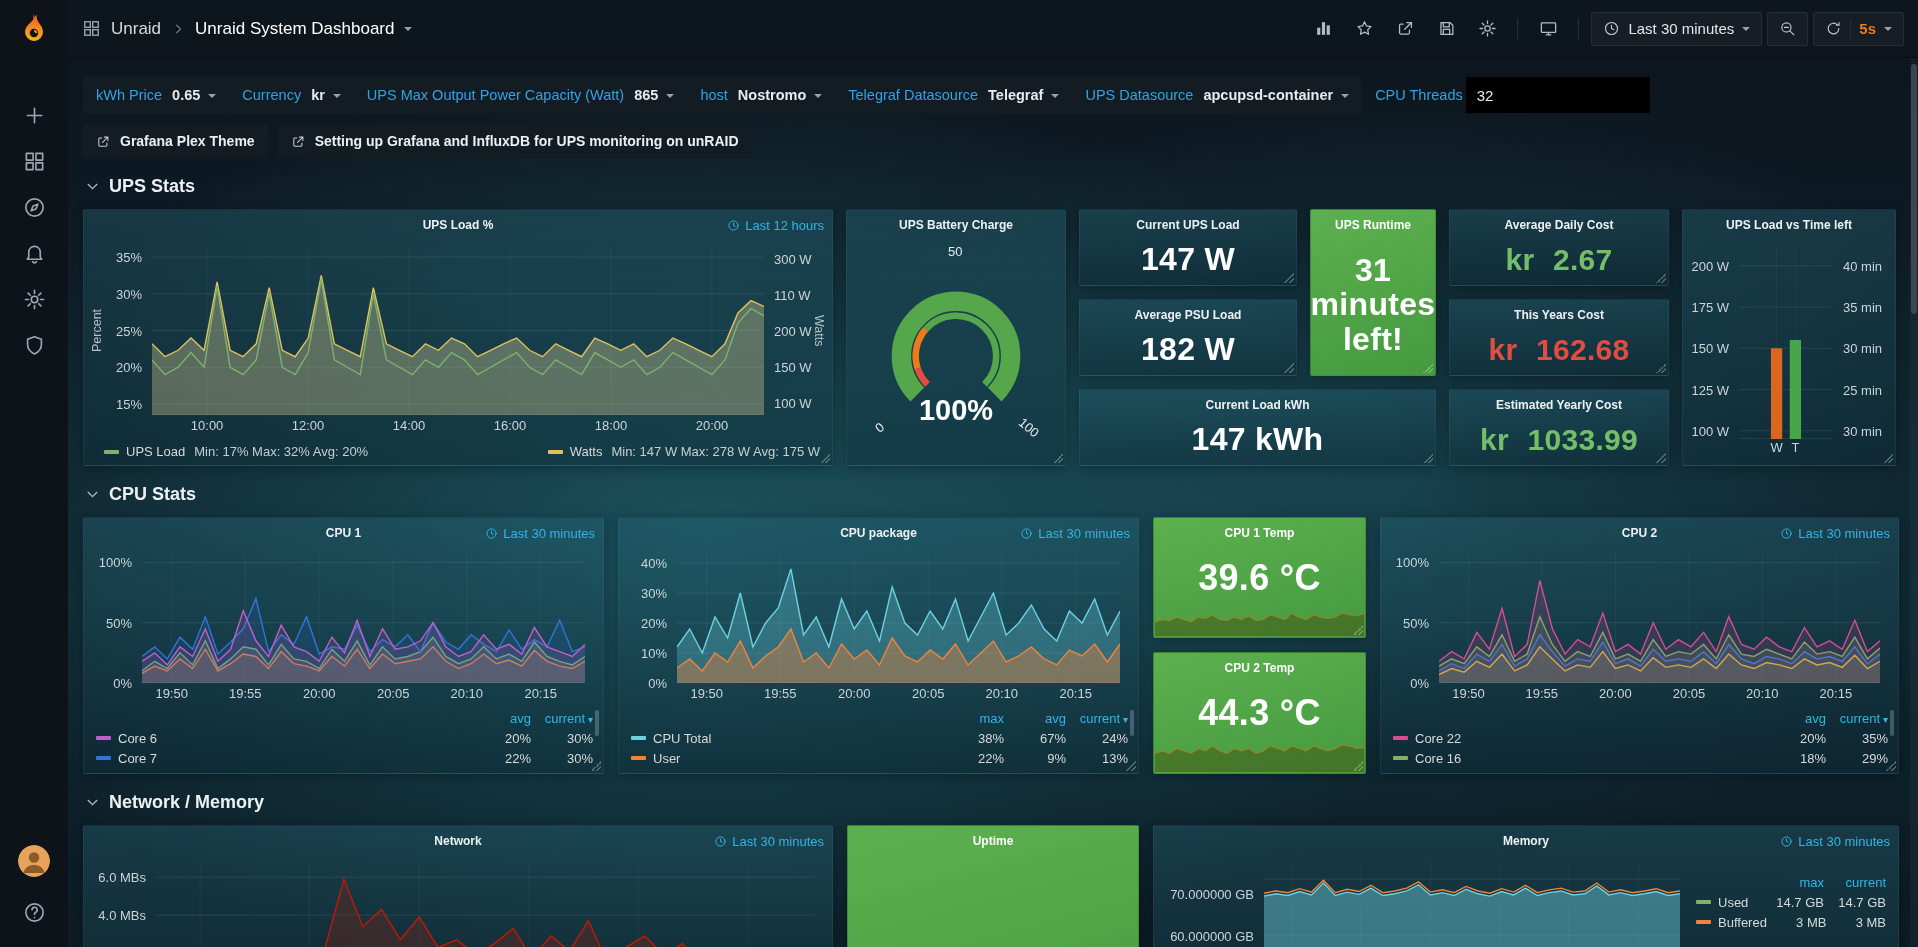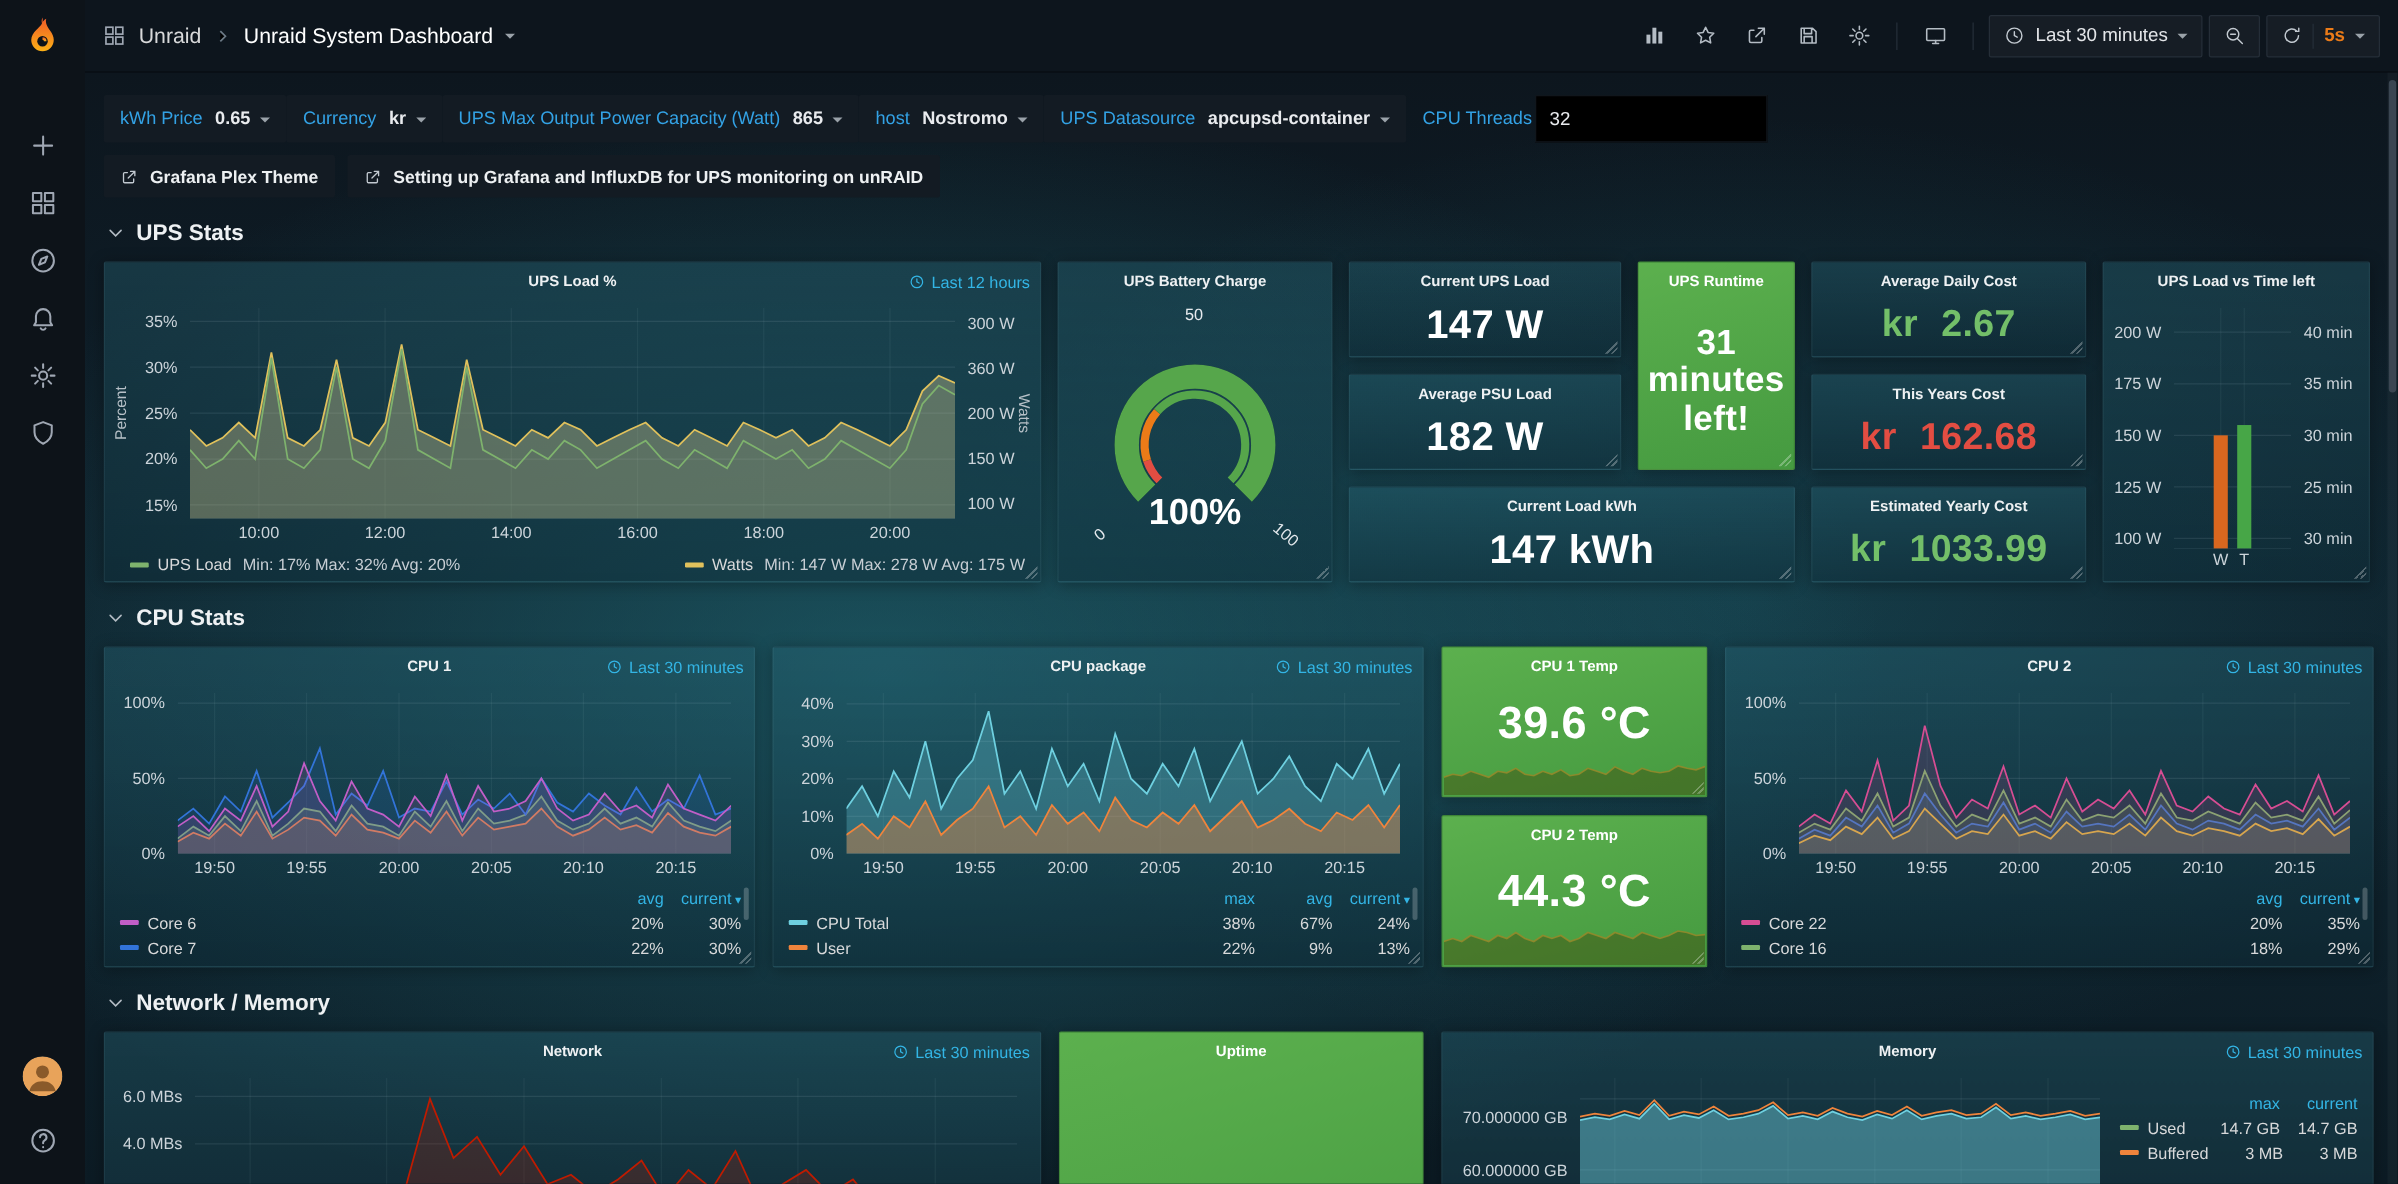--- a/index.html
+++ b/index.html
@@ -77,21 +77,21 @@
   .p-badge svg{width:13px;height:13px;stroke:var(--badge-blue,#33b5e5);fill:none;stroke-width:1.8;stroke-linecap:round}
   .rh{position:absolute;right:2px;bottom:2px;width:10px;height:10px;cursor:se-resize;
     background:linear-gradient(135deg,transparent 50%,rgba(255,255,255,0.28) 50%,rgba(255,255,255,0.28) 60%,transparent 60%,transparent 72%,rgba(255,255,255,0.28) 72%,rgba(255,255,255,0.28) 82%,transparent 82%)}
 
   .stat-wrap{position:absolute;left:0;right:0;top:24px;bottom:0;display:flex;align-items:center;justify-content:center;text-align:center}
   .stat-wrap.temp{bottom:24px}
   .stat-value{font-size:32px;font-weight:700;color:#fff;letter-spacing:.3px}
   .stat-value.money{font-size:30px;word-spacing:10px}
   .stat-value.big{font-size:36px}
   .stat-value.huge{font-size:44px}
-  .stat-value.runtime{font-size:28px;line-height:1.08;padding:0 22px}
+  .stat-value.runtime{font-size:32px;line-height:1.08;padding:0 22px}
   .green-text{color:var(--green-text,#73bf69)}
   .red-text{color:var(--red-text,#e24d42)}
 
   
   .chart-host{position:absolute;left:6px;right:6px;top:30px;bottom:30px}
   .chart-host.tall{bottom:8px}
   .chart-host.with-table{bottom:70px}
   .chart-host.mem{right:212px;bottom:40px}
   .g-plot{position:absolute;overflow:hidden}
   .g-plot svg{width:100%;height:100%;display:block}
@@ -302,20 +302,27 @@
         <span class="var-label">UPS Max Output Power Capacity (Watt)</span>
         <span class="var-value">
             <span>865</span>
             <span class="caret"></span>
           </span>
       </div>
       <div class="var-chip">
         <span class="var-label">host</span>
         <span class="var-value">
             <span>Nostromo</span>
+            <span class="caret"></span>
+          </span>
+      </div>
+      <div class="var-chip">
+        <span class="var-label">Telegraf Datasource</span>
+        <span class="var-value">
+            <span>Telegraf</span>
             <span class="caret"></span>
           </span>
       </div>
       <div class="var-chip">
         <span class="var-label">UPS Datasource</span>
         <span class="var-value">
             <span>apcupsd-container</span>
             <span class="caret"></span>
           </span>
       </div>
@@ -382,21 +389,21 @@
           <div class="g-yticks g-left" style="top: 6px; bottom: 20px; left: 14px; width: 42px;">
             <span style="top: 6.52174%;">35%</span>
             <span style="top: 28.2609%;">30%</span>
             <span style="top: 50%;">25%</span>
             <span style="top: 71.7391%;">20%</span>
             <span style="top: 93.4783%;">15%</span>
           </div>
           <div class="g-axlab" style="top: 6px; bottom: 20px; left: 0px; transform: rotate(180deg);">Percent</div>
           <div class="g-yticks g-right" style="top: 6px; bottom: 20px; right: 14px; width: 42px;">
             <span style="top: 7.65957%;">300 W</span>
-            <span style="top: 28.9362%;">360 W</span>
+            <span style="top: 28.9362%;">110 W</span>
             <span style="top: 50.2128%;">200 W</span>
             <span style="top: 71.4894%;">150 W</span>
             <span style="top: 92.766%;">100 W</span>
           </div>
           <div class="g-axlab" style="top: 6px; bottom: 20px; right: 0px;">Watts</div>
           <div class="g-xticks" style="left: 62px; right: 62px; height: 20px;">
             <span style="left: 9%;">10:00</span>
             <span style="left: 25.5%;">12:00</span>
             <span style="left: 42%;">14:00</span>
             <span style="left: 58.5%;">16:00</span>

